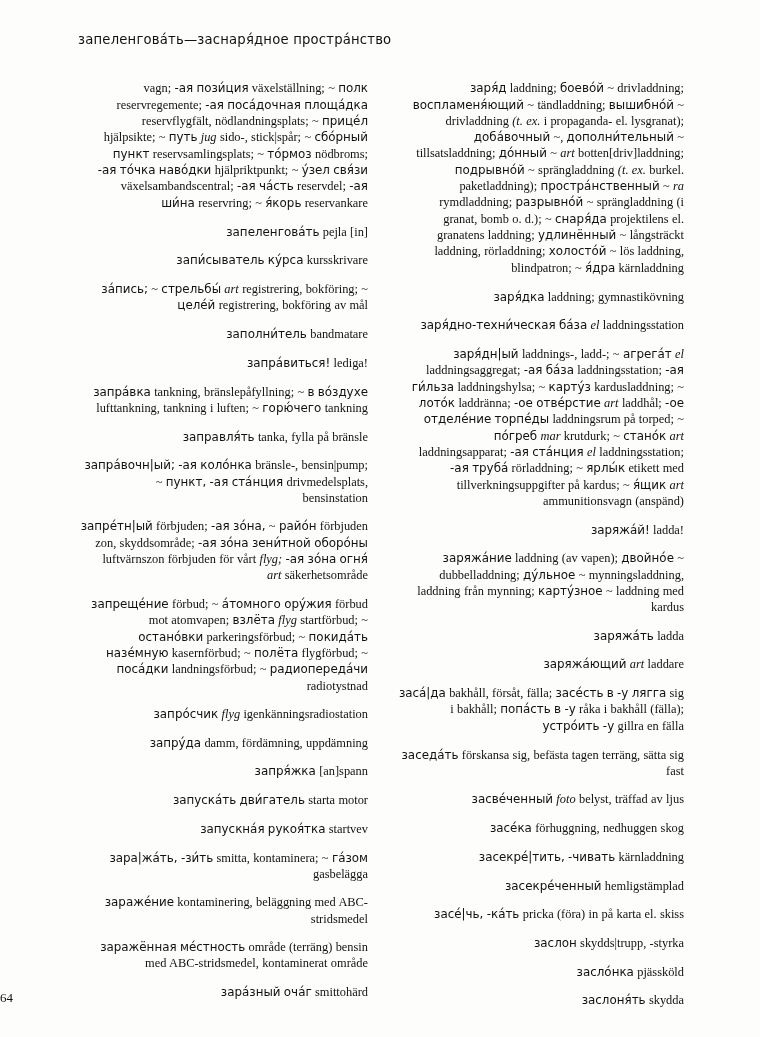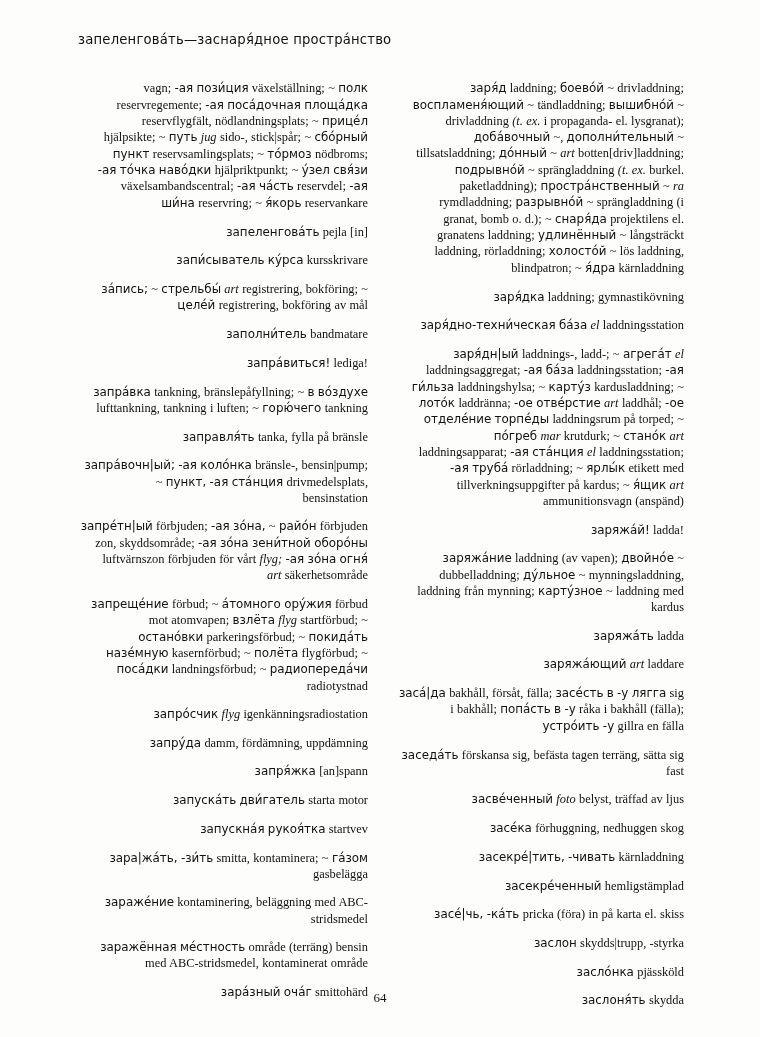--- a/index.html
+++ b/index.html
@@ -56,21 +56,20 @@
   
   .cyr {
     font-family: "DejaVu Sans", sans-serif;
     font-size: 11.9px;
   }
   .folio {
     position: absolute;
     left: 0;
     top: 990px;
     width: 760px;
-    text-align: center;
     font-family: "Liberation Serif", serif;
     font-size: 13px;
   }
   .entry i { font-style: italic; }
 </style>
 </head>
 <body>
 
 <div class="page">
 

